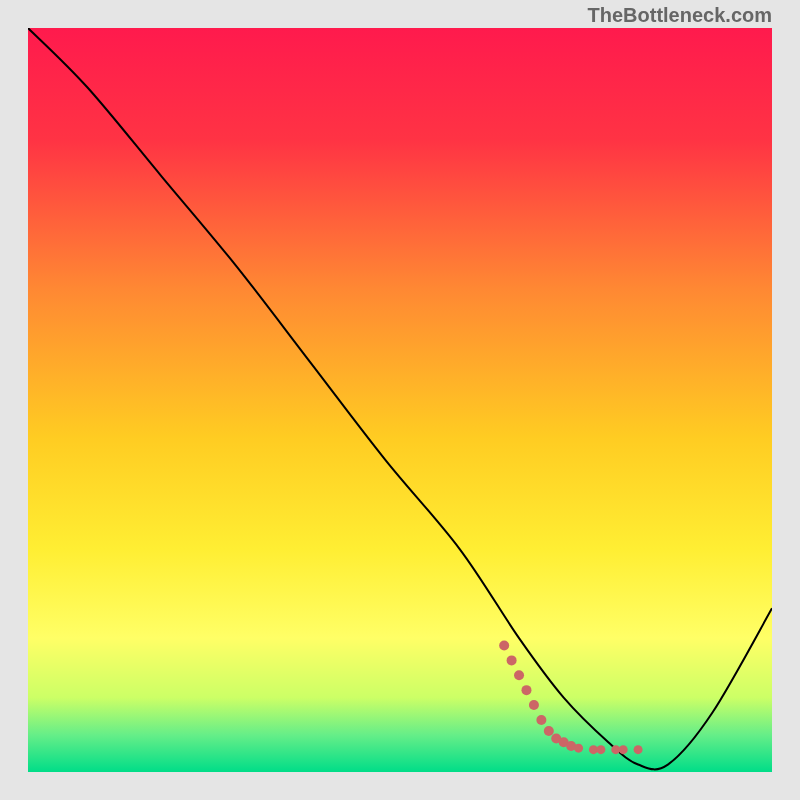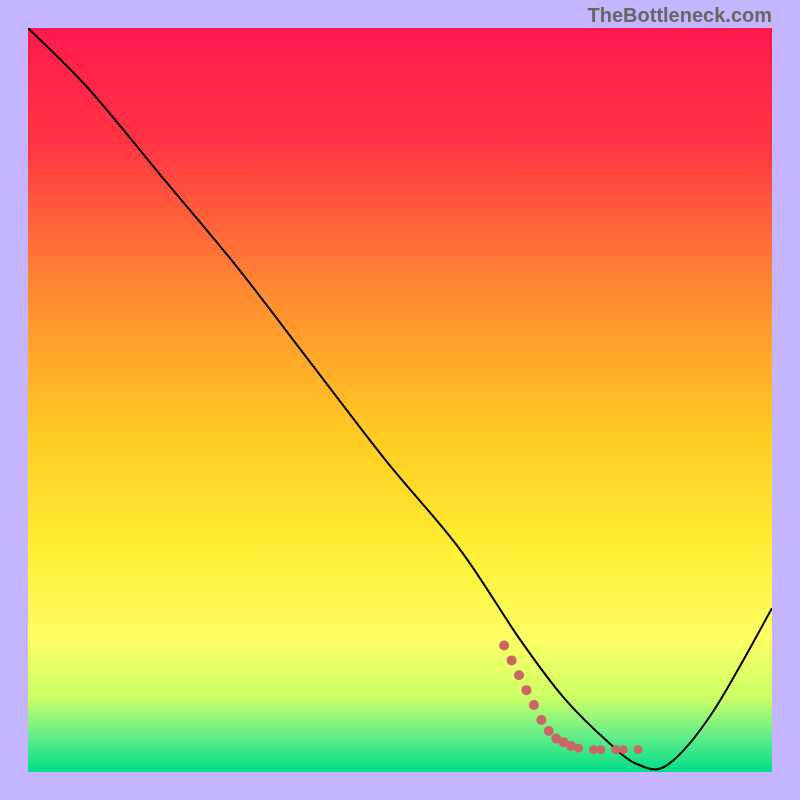--- a/index.html
+++ b/index.html
@@ -8,21 +8,21 @@
     background: #000;
     width: 800px;
     height: 800px;
     overflow: hidden;
     font-family: Arial, sans-serif;
   }
   .container {
     position: relative;
     width: 800px;
     height: 800px;
-    background: #c4b5fd;
+    background: #e5e5e5;
   }
   .plot-area {
     position: absolute;
     left: 28px;
     top: 28px;
     width: 744px;
     height: 744px;
   }
   .watermark {
     position: absolute;

